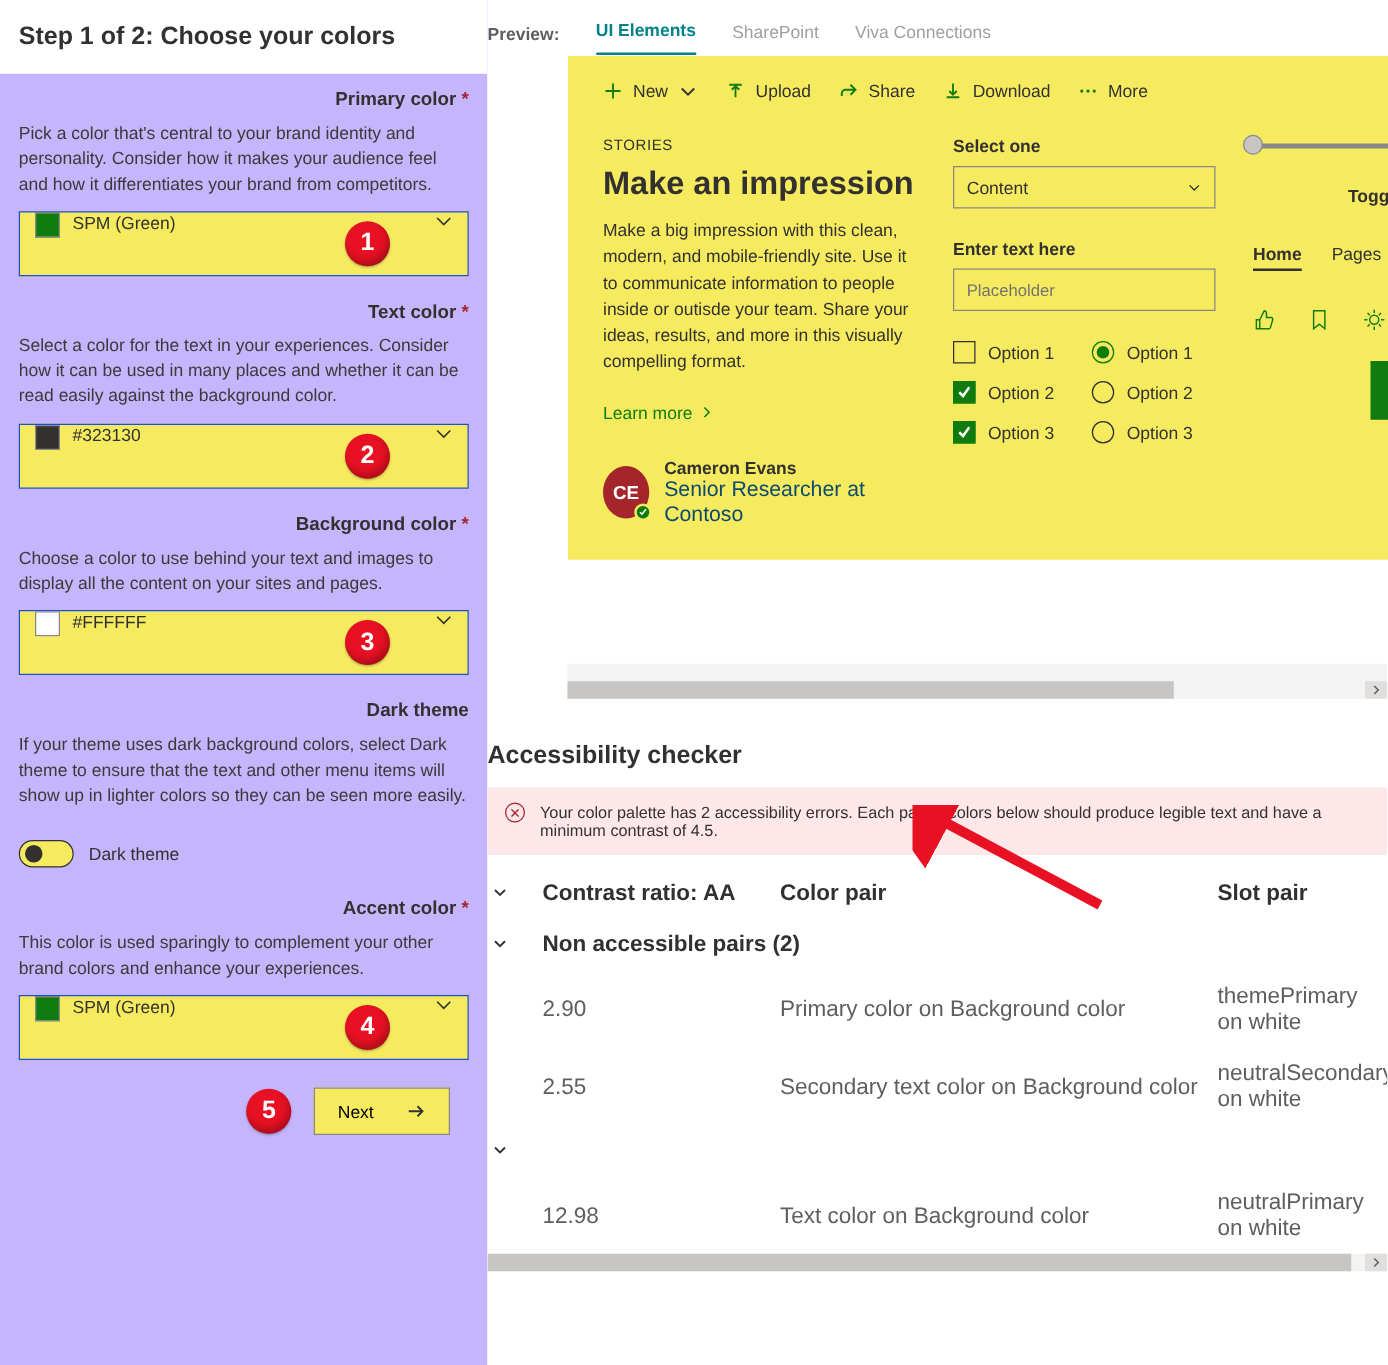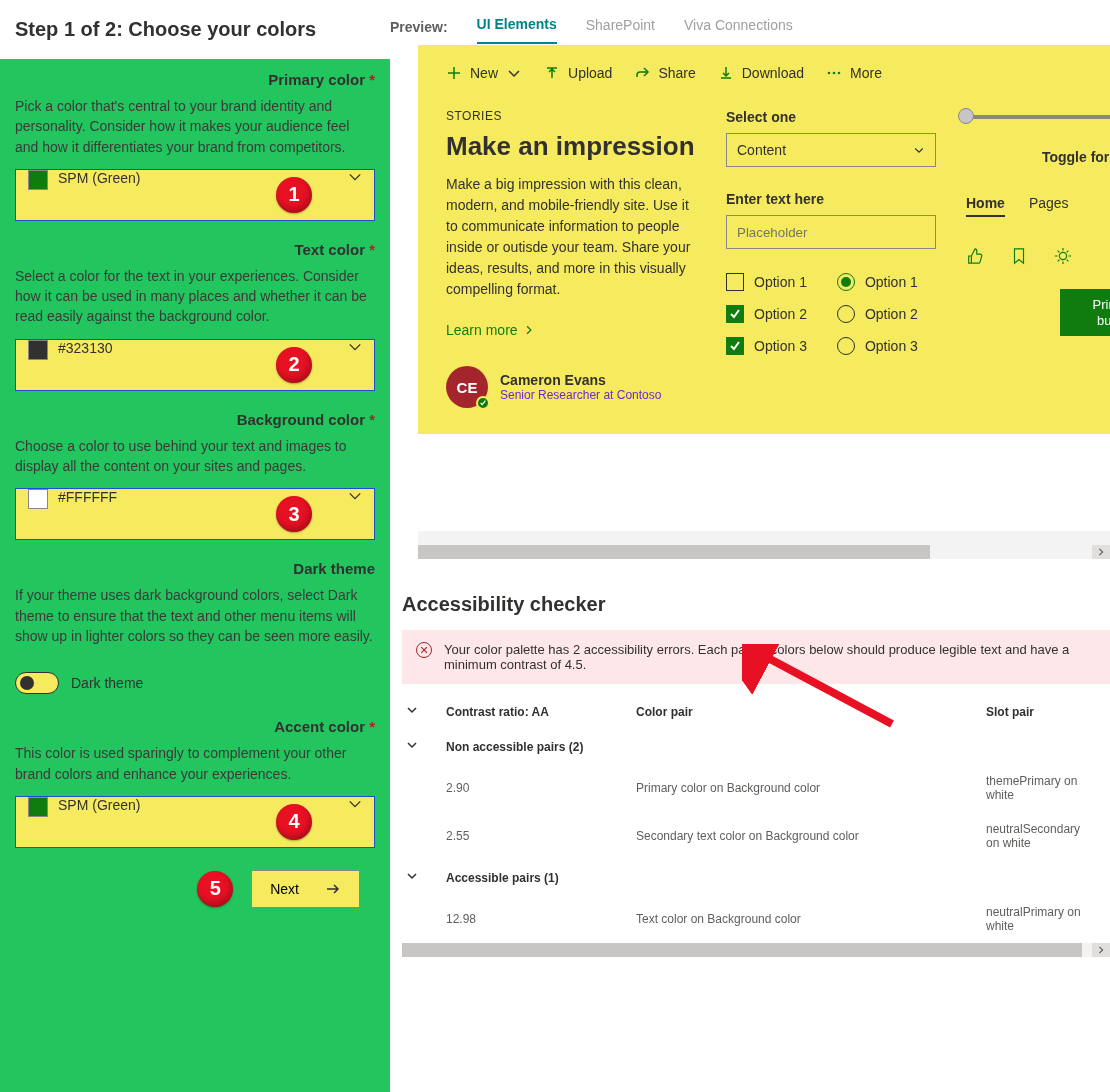--- a/index.html
+++ b/index.html
@@ -1,18 +1,18 @@
 <!DOCTYPE html>
 <html><head>
 <meta charset="utf-8">
 <style>
 * { box-sizing: border-box; margin: 0; padding: 0; font-family: "Segoe UI", Arial, sans-serif; }
 body { width: 1110px; height: 1092px; overflow: hidden; background: #fff; color: #323130; font-size: 14px; }
 .layout { display: flex; height: 100%; }
-.left { width: 390px; background: #22c55e; padding: 0; overflow-y: auto; }
+.left { width: 390px; background: #c4b5fd; padding: 0; overflow-y: auto; }
 .step-title { font-size: 20px; font-weight: 600; padding: 18px 15px 18px 15px; background: #fff; }
 .section { padding: 12px 15px 8px; }
 .sec-heading { font-size: 15px; font-weight: 600; margin-bottom: 8px; text-align: right; }
 .req { color: #a4262c; }
 .sec-desc { font-size: 14px; color: #3b3a39; line-height: 1.45; margin-bottom: 12px; }
 .dd { position: relative; height: 52px; border: 1px solid #1d4ed8; background: #f6eb5f; display: flex; align-items: flex-start; padding: 0 12px; cursor: pointer; }
 .swatch { width: 20px; height: 20px; border: 1px solid #8a8886; margin-right: 10px; }
 .dd-text { flex: 1; font-size: 14px; }
 .chev { width: 14px; height: 14px; }
 .chev svg { width: 14px; height: 14px; }
@@ -21,38 +21,38 @@
 .toggle { width: 44px; height: 22px; border: 1px solid #323130; border-radius: 20px; position: relative; background: #f6eb5f; }
 .toggle .knob { width: 14px; height: 14px; border-radius: 50%; background: #323130; position: absolute; top: 3px; left: 4px; }
 .next-row { display: flex; justify-content: flex-end; align-items: center; gap: 18px; padding: 14px 30px 20px; }
 .next-btn { border: 1px solid #8a8886; background: #f6eb5f; padding: 10px 18px; display: flex; align-items: center; gap: 26px; font-size: 14px; cursor: pointer; }
 
 .right { flex: 1; display: flex; flex-direction: column; background: #fff; overflow: hidden; }
 .preview-tabs { display: flex; align-items: center; gap: 29px; padding: 10px 0 0 0; border-bottom: 1px solid transparent; }
 .preview-label { color: #605e5c; font-weight: 600; }
 .tab { color: #a19f9d; padding: 6px 0 10px; cursor: pointer; font-weight: 400; }
 .tab.active { color: #038387; font-weight: 600; border-bottom: 2px solid #038387; }
-.preview-frame-wrap { padding: 0 0 16px 28px; position: relative; }
+.preview-frame-wrap { padding: 0 0 16px 28px; position: relative; margin-left: 36px; }
 .preview-frame { height: 500px; overflow: auto; border-bottom: 14px solid #f3f3f3; }
 .pf-inner { min-width: 780px; background: #f6eb5f; padding: 20px 28px 26px; }
 .cmd-bar { display: flex; align-items: center; gap: 22px; font-size: 14px; color: #323130; margin-bottom: 28px; }
 .cmd-item { display: flex; align-items: center; gap: 8px; cursor: pointer; }
 .cmd-item svg { width: 16px; height: 16px; }
 .pf-grid { display: flex; gap: 30px; }
 .col1 { width: 250px; }
 .stories-label { font-size: 12px; color: #323130; letter-spacing: .5px; margin-bottom: 10px; }
 .imp-title { font-size: 26px; font-weight: 700; line-height: 1.05; margin-bottom: 14px; }
 .imp-body { font-size: 14px; line-height: 1.5; color: #323130; margin-bottom: 22px; }
 .learn { color: #107c10; font-size: 14px; display: flex; align-items: center; gap: 6px; cursor: pointer; margin-bottom: 28px; }
 .persona { display: flex; align-items: center; gap: 12px; }
 .avatar { width: 42px; height: 42px; border-radius: 50%; background: #a4262c; color: #fff; display: flex; align-items: center; justify-content: center; font-weight: 600; font-size: 15px; position: relative; }
 .presence { position: absolute; bottom: -2px; right: -2px; width: 14px; height: 14px; border-radius: 50%; background: #107c10; border: 2px solid #f6eb5f; display:flex; align-items:center; justify-content:center; }
 .presence svg { width:8px; height:8px; }
 .persona-name { font-weight: 600; font-size: 14px; }
-.persona-role { font-size: 12px; color: #6d28d9; }
+.persona-role { font-size: 17px; color: #0c4a6e; }
 .col2 { width: 210px; }
 .lbl { font-weight: 600; font-size: 14px; margin-bottom: 8px; }
 .sel { border: 1px solid #8a8886; background: #f6eb5f; height: 34px; display: flex; align-items: center; padding: 0 10px; justify-content: space-between; margin-bottom: 24px; cursor:pointer; }
 .tinput { border: 1px solid #8a8886; background: #f6eb5f; height: 34px; padding: 0 10px; width: 100%; margin-bottom: 24px; }
 .tinput::placeholder{ color:#757371; }
 .opts-row { display: flex; gap: 30px; }
 .opts-col { display: flex; flex-direction: column; gap: 14px; }
 .chk, .rad { display: flex; align-items: center; gap: 10px; font-size: 14px; cursor:pointer; }
 .chk-box { width: 18px; height: 18px; border: 1px solid #323130; display: flex; align-items: center; justify-content: center; }
 .chk-box.checked { background: #107c10; border-color: #107c10; color: #fff; }
@@ -63,26 +63,26 @@
 .slider-track { height: 4px; background: #8a8886; position: relative; margin: 6px 0 30px; }
 .slider-thumb { width: 16px; height: 16px; border-radius:50%; background:#c8c6c4; border:1px solid #8a8886; position:absolute; left:-8px; top:-7px; }
 .tog-disabled-lbl { font-weight:700; font-size:14px; margin-bottom:30px; text-align:right;}
 .pv-tabs { display:flex; gap:24px; font-size:14px; margin-bottom:30px; }
 .pv-tab { cursor:pointer; }
 .pv-tab.active { font-weight:600; border-bottom:2px solid #323130; padding-bottom:4px; }
 .icon-row { display:flex; gap:26px; margin-bottom:24px; color:#107c10; }
 .icon-row svg{ width:18px; height:18px; }
 .prim-btn { background:#107c10; color:#fff; padding:8px 14px; font-size:13px; text-align:center; width:110px; line-height:1.2; margin-left:auto; }
 
-.a11y { padding: 10px 0 0 12px; }
+.a11y { padding: 10px 0 0 0; }
 .a11y-h { font-size: 20px; font-weight: 600; padding: 8px 0 14px 0; }
 .a11y-banner { background: #fde7e9; border-left: 0; padding: 12px 14px 12px 42px; font-size: 13px; color: #323130; position: relative; margin-bottom: 10px; }
 .a11y-banner .xicon { position: absolute; left: 14px; top: 12px; width: 16px; height: 16px; border: 1.5px solid #a4262c; border-radius: 50%; color: #a4262c; display:flex; align-items:center; justify-content:center; font-size:11px; }
 .arrow-overlay { position:absolute; left:340px; top:14px; pointer-events:none; }
-.tbl { width: 100%; font-size: 12px; position:relative; }
+.tbl { width: 100%; font-size: 18px; position:relative; }
 .tbl-row { display: grid; grid-template-columns: 40px 190px 350px 1fr; align-items: center; padding: 10px 4px; }
 .tbl-head { font-weight: 600; color: #323130; }
 .tbl-head .cell:first-child svg { width:12px; height:12px; }
 .grp-row { font-weight: 700; }
 .grp-row svg{ width:12px;height:12px; }
 .cell { padding-right: 10px; }
 .sub { color: #605e5c; }
 .scroll-fake { height:14px; background:#f3f3f3; display:flex; align-items:center; }
 .scroll-thumb { height:14px; background:#c8c6c4; width:74%; margin-left:0; }
 .scroll-right-btn { width:18px; height:14px; margin-left:auto; background:#e1dfdd; display:flex; align-items:center; justify-content:center; }
@@ -373,21 +373,20 @@
         <div class="tbl-row">
           <span class="cell"></span>
           <span class="cell sub">2.55</span>
           <span class="cell sub">Secondary text color on Background color</span>
           <span class="cell sub">neutralSecondary on white</span>
         </div>
         <div class="tbl-row grp-row">
           <span class="cell"><svg viewBox="0 0 12 12">
                 <path d="M2 4l4 4 4-4" fill="none" stroke="#323130" stroke-width="1.5"></path>
               </svg></span>
-          <span class="cell" style="grid-column:2/5">Accessible pairs (1)</span>
         </div>
         <div class="tbl-row">
           <span class="cell"></span>
           <span class="cell sub">12.98</span>
           <span class="cell sub">Text color on Background color</span>
           <span class="cell sub">neutralPrimary on white</span>
         </div>
       </div>
       <div class="scroll-fake">
         <div class="scroll-thumb" style="width:96%"></div>

